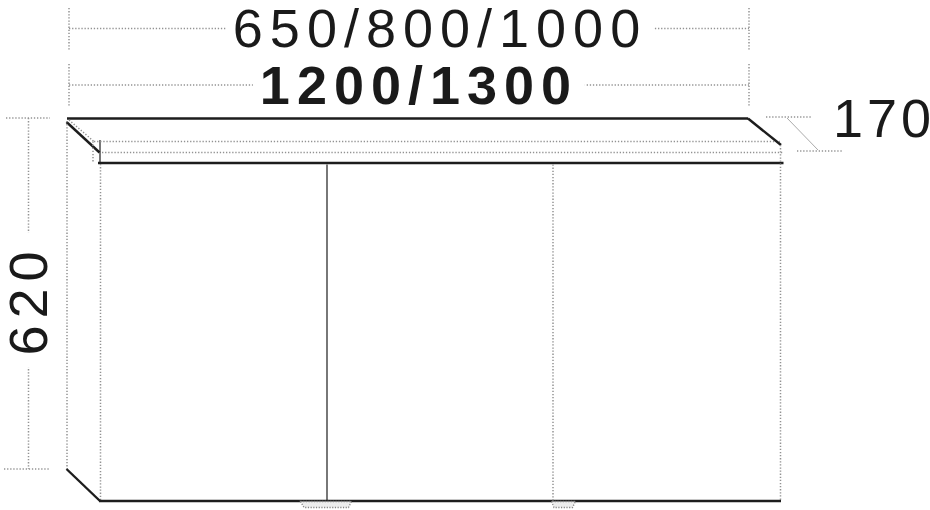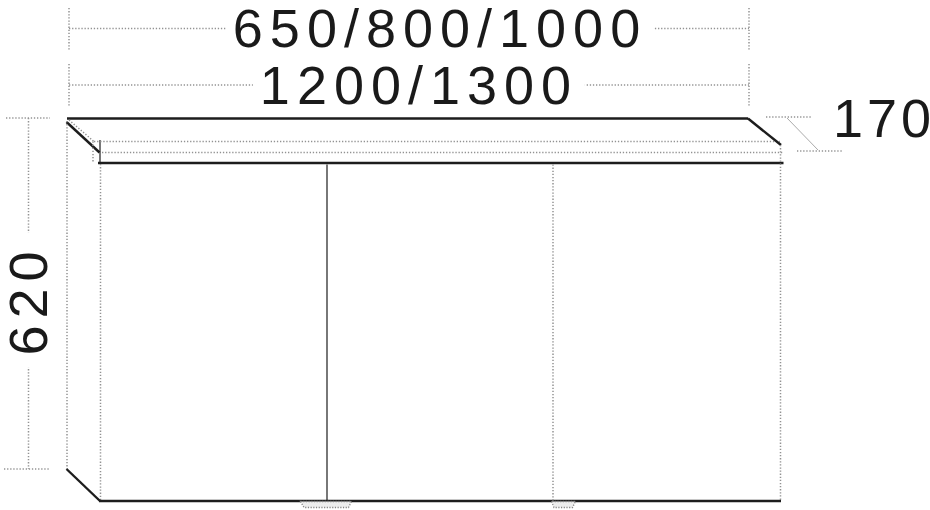--- a/index.html
+++ b/index.html
@@ -56,21 +56,21 @@
     font-weight: 300;
     font-size: 54px;
     letter-spacing: 7px;
     line-height: 1;
     color: #1a1a1a;
     background: #ffffff;
     padding: 0 7px;
     white-space: nowrap;
   }
   #lbl-width-row1 { left: 440px; top: 28px; }
-  #lbl-width-row2 { left: 419px; top: 85px; }
+  #lbl-width-row2 { left: 419px; top: 85px; font-weight: bold; }
   #lbl-height {
     left: 28px; top: 300px;
     transform: translate(-50%, -50%) rotate(-90deg);
     padding: 0 12px;
   }
   #lbl-depth {
     left: 884px; top: 118px;
     letter-spacing: 4px;
     background: transparent;
     padding: 0;

